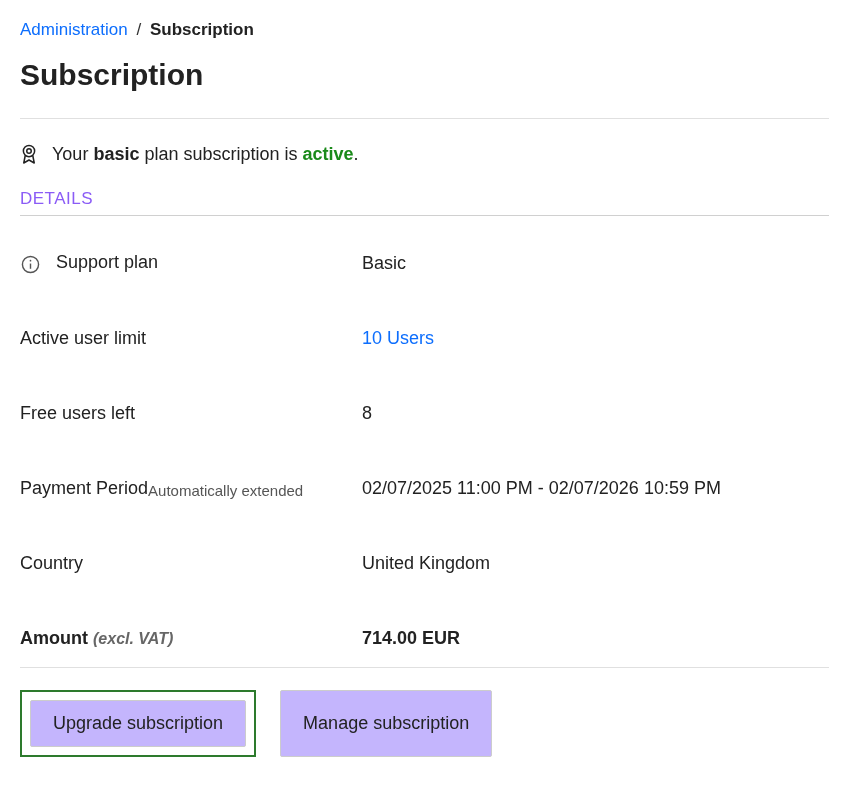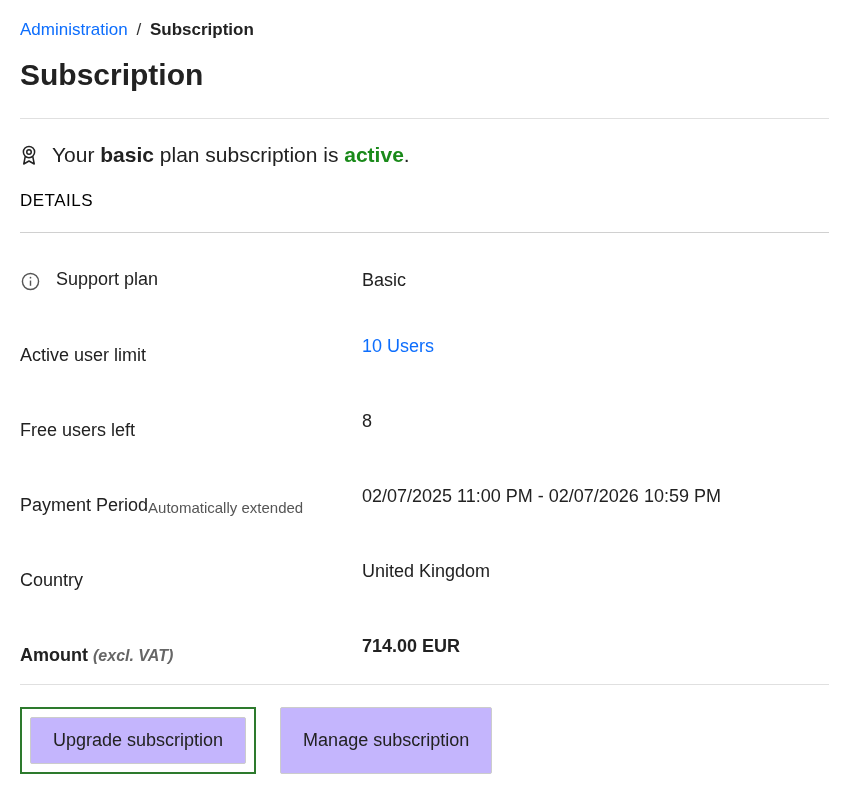--- a/index.html
+++ b/index.html
@@ -39,52 +39,52 @@
     .hr {
       border: none;
       border-top: 1px solid #e0e0e0;
       margin: 0;
     }
     .status-line {
       display: flex;
       align-items: center;
       gap: 14px;
       padding: 24px 0 24px 0;
-      font-size: 21px;
+      font-size: 18px;
     }
     .ribbon-icon svg {
       width: 18px;
       height: 22px;
       display: block;
     }
     .status-text .bold {
       font-weight: 700;
     }
     .status-text .active {
       color: #1a8a1a;
       font-weight: 700;
     }
     .section-label {
       font-size: 17px;
       font-weight: 400;
-      color: #000000;
+      color: #8b5cf6;
       letter-spacing: 0.5px;
-      margin-bottom: 21px;
+      margin-bottom: 6px;
     }
     .details-hr {
       border: none;
       border-top: 1px solid #d0d0d0;
       margin-bottom: 18px;
     }
     .details-table {
       width: 100%;
     }
     .detail-row {
       display: flex;
-      align-items: center;
+      align-items: flex-end;
       padding: 18px 0;
     }
     .detail-label {
       width: 342px;
       font-size: 18px;
       color: #222;
       display: flex;
       align-items: flex-start;
       gap: 16px;
     }

